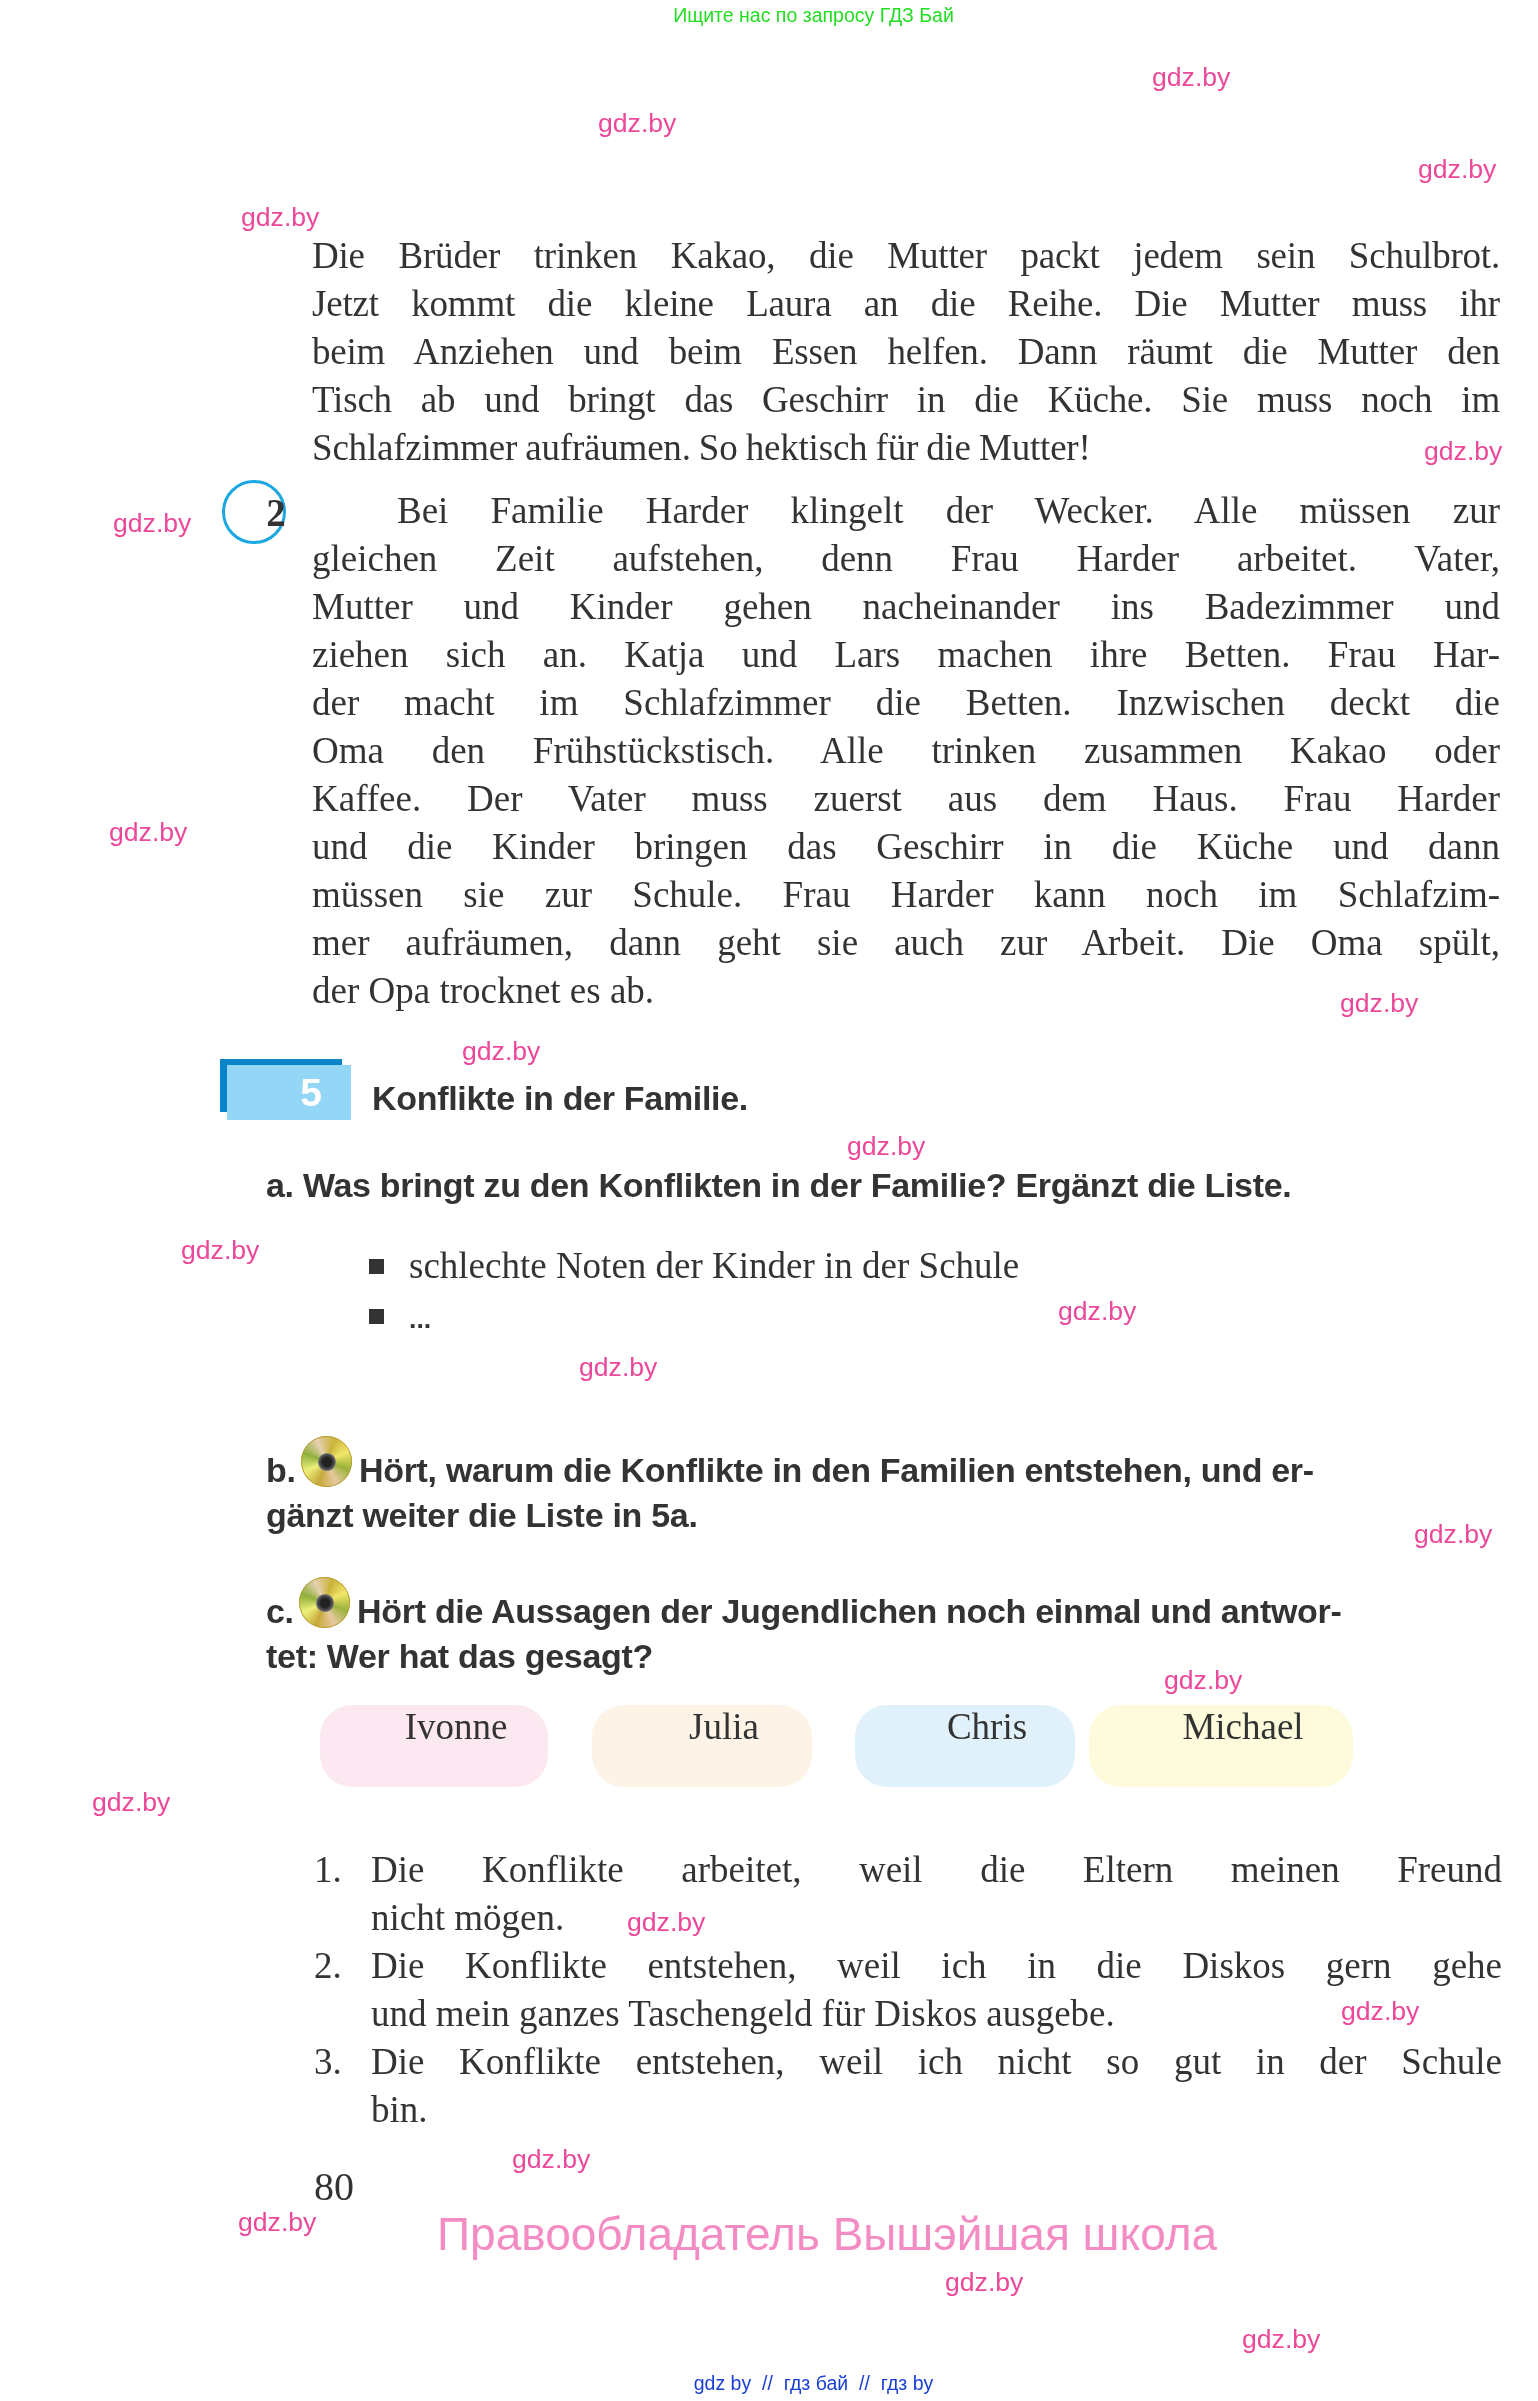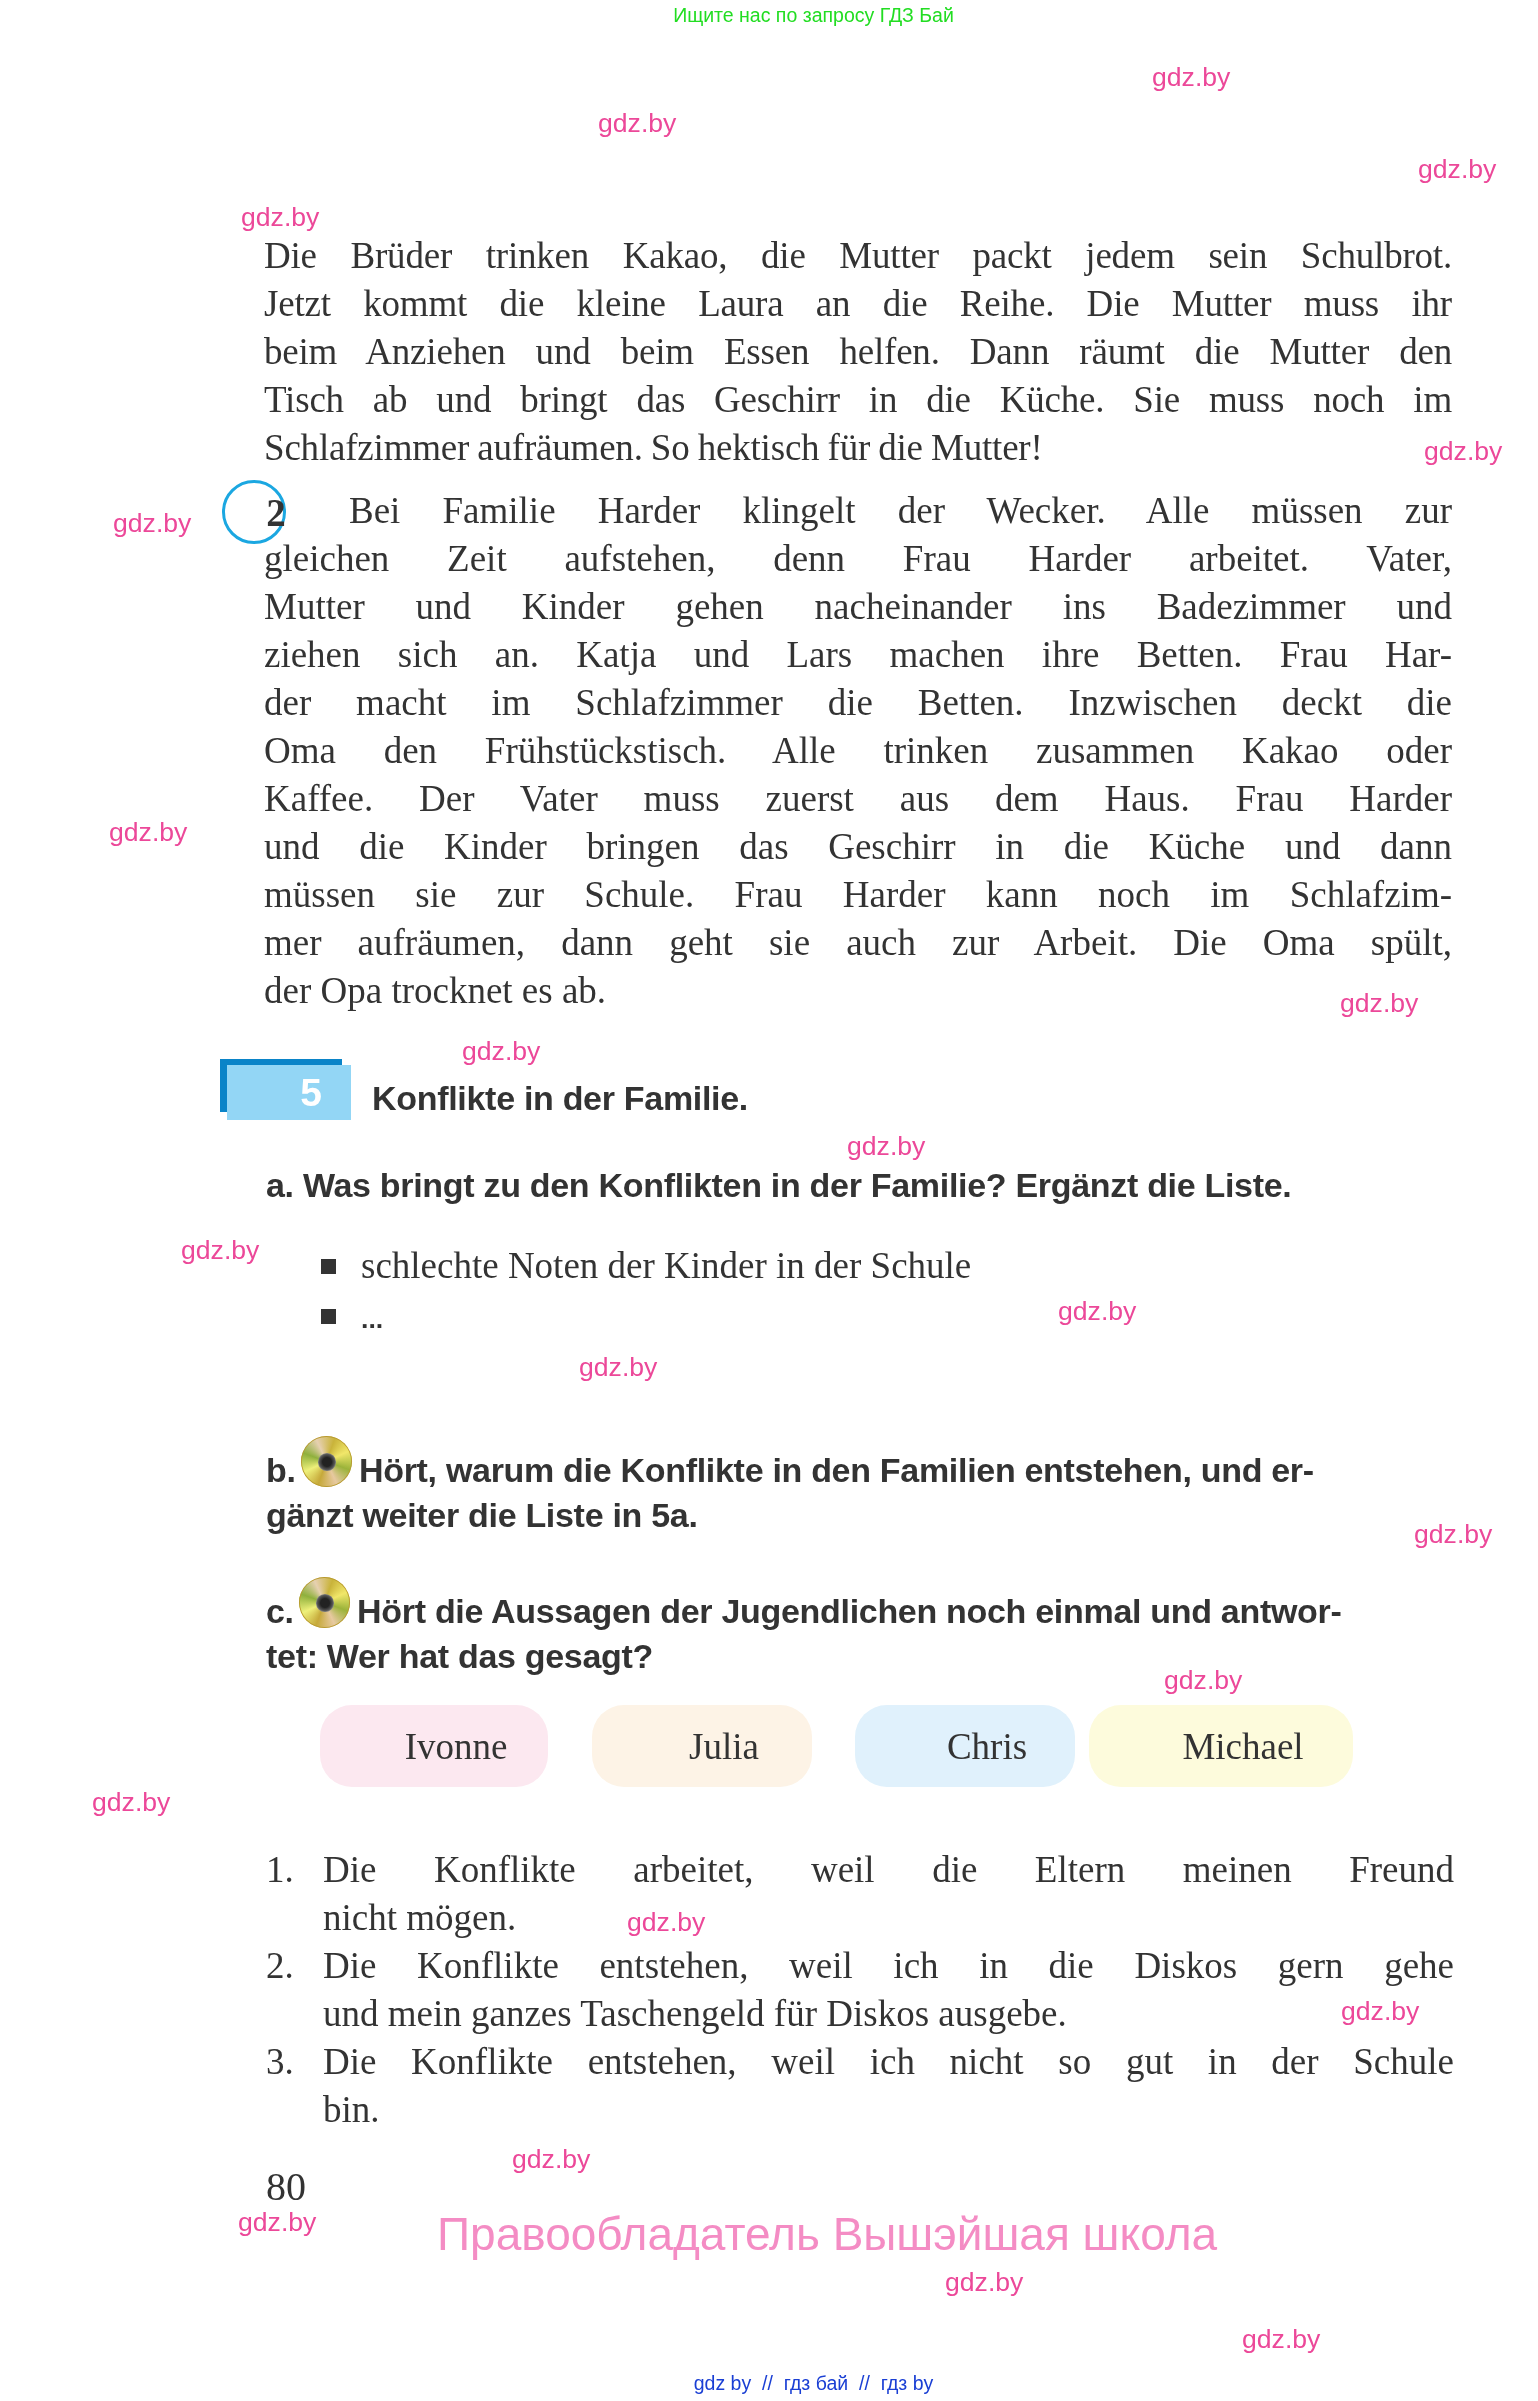--- a/index.html
+++ b/index.html
@@ -1,18 +1,18 @@
 <!DOCTYPE html>
 <html style="font-size:14px"><head>
 <meta charset="utf-8">
 <style>
   html, body { margin: 0; padding: 0; background: #ffffff; }
   body { width: 1539px; height: 2401px; position: relative; overflow: hidden; color: #333333; }
   .abs { position: absolute; padding-left: 44px; }
-  .serif { font-family: "Liberation Serif", "DejaVu Serif", serif; }
+  .serif { font-family: "Liberation Serif", "DejaVu Serif", serif; margin-left: 48px; }
   .sans { font-family: "Liberation Sans", "DejaVu Sans", sans-serif; }
 
   .top-banner { left: 0; width: 1539px; top: 3.5px; text-align: center; font-size: 19.5px; color: #22dd22; }
   .wm { font-family: "Liberation Sans", "DejaVu Sans", sans-serif; font-size: 26.6px; color: #ec4899; line-height: 1; white-space: nowrap; }
 
   .body-text { left: 220px; width: 1188px; font-size: 37px; line-height: 48px; color: #333333; }
   .p1 { top: 232px; text-align: left; word-spacing: -0.9px; letter-spacing: -0.2px; }
   .jline { display: block; text-align: justify; text-align-last: justify; }
   .lastline { display: block; text-align: left; }
 
@@ -31,21 +31,21 @@
 
   .task { left: 222px; width: 1188px; font-family: "Liberation Sans", "DejaVu Sans", sans-serif; font-weight: bold; font-size: 34px; line-height: 45px; color: #333333; letter-spacing: -0.3px; }
   .task-b { top: 1436px; }
   .task-c { top: 1577px; }
   .task .l { display: block; white-space: nowrap; }
   .cd { display: inline-block; width: 51px; height: 51px; border-radius: 50%; vertical-align: -5.3px; margin: 0 7px 0 5.3px;
         background: conic-gradient(from 20deg, #c9b33a, #f1e76a, #9bb33a, #e7c9a0, #c6a93a, #eef07a, #8fb03c, #e6d0b0, #c9b33a);
         position: relative; box-shadow: 0 0 0 0.9px #b89a30 inset; }
   .cd::after { content: ""; position: absolute; left: 17px; top: 17px; width: 17.7px; height: 17.7px; border-radius: 50%; background: radial-gradient(circle, #222 35%, #555 60%, #9a9a9a 75%); }
 
-  .pill { top: 1705px; height: 82px; border-radius: 32px; display: flex; align-items: center; justify-content: center; font-family: "Liberation Serif", "DejaVu Serif", serif; font-size: 37px; color: #333333; }
+  .pill { top: 1705px; height: 82px; border-radius: 32px; display: flex; align-items: flex-start; justify-content: center; font-family: "Liberation Serif", "DejaVu Serif", serif; font-size: 37px; color: #333333; }
 
   .numlist { left: 222px; width: 1188px; top: 1846px; font-size: 37px; line-height: 48px; }
   .numitem { display: block; position: relative; padding-left: 57px; }
   .num { position: absolute; left: 0; top: 0; }
 
   .page-num { left: 222px; top: 2163px; font-size: 40px; color: #333; }
   .pink { left: 393px; top: 2207px; font-family: "Liberation Sans", "DejaVu Sans", sans-serif; font-size: 46px; color: #f48cc4; white-space: nowrap; }
   .footer { left: 0; width: 1539px; top: 2372px; text-align: center; font-family: "Liberation Sans", "DejaVu Sans", sans-serif; font-size: 19.5px; color: #1a3fd4; white-space: pre; }
 </style>
 </head>

